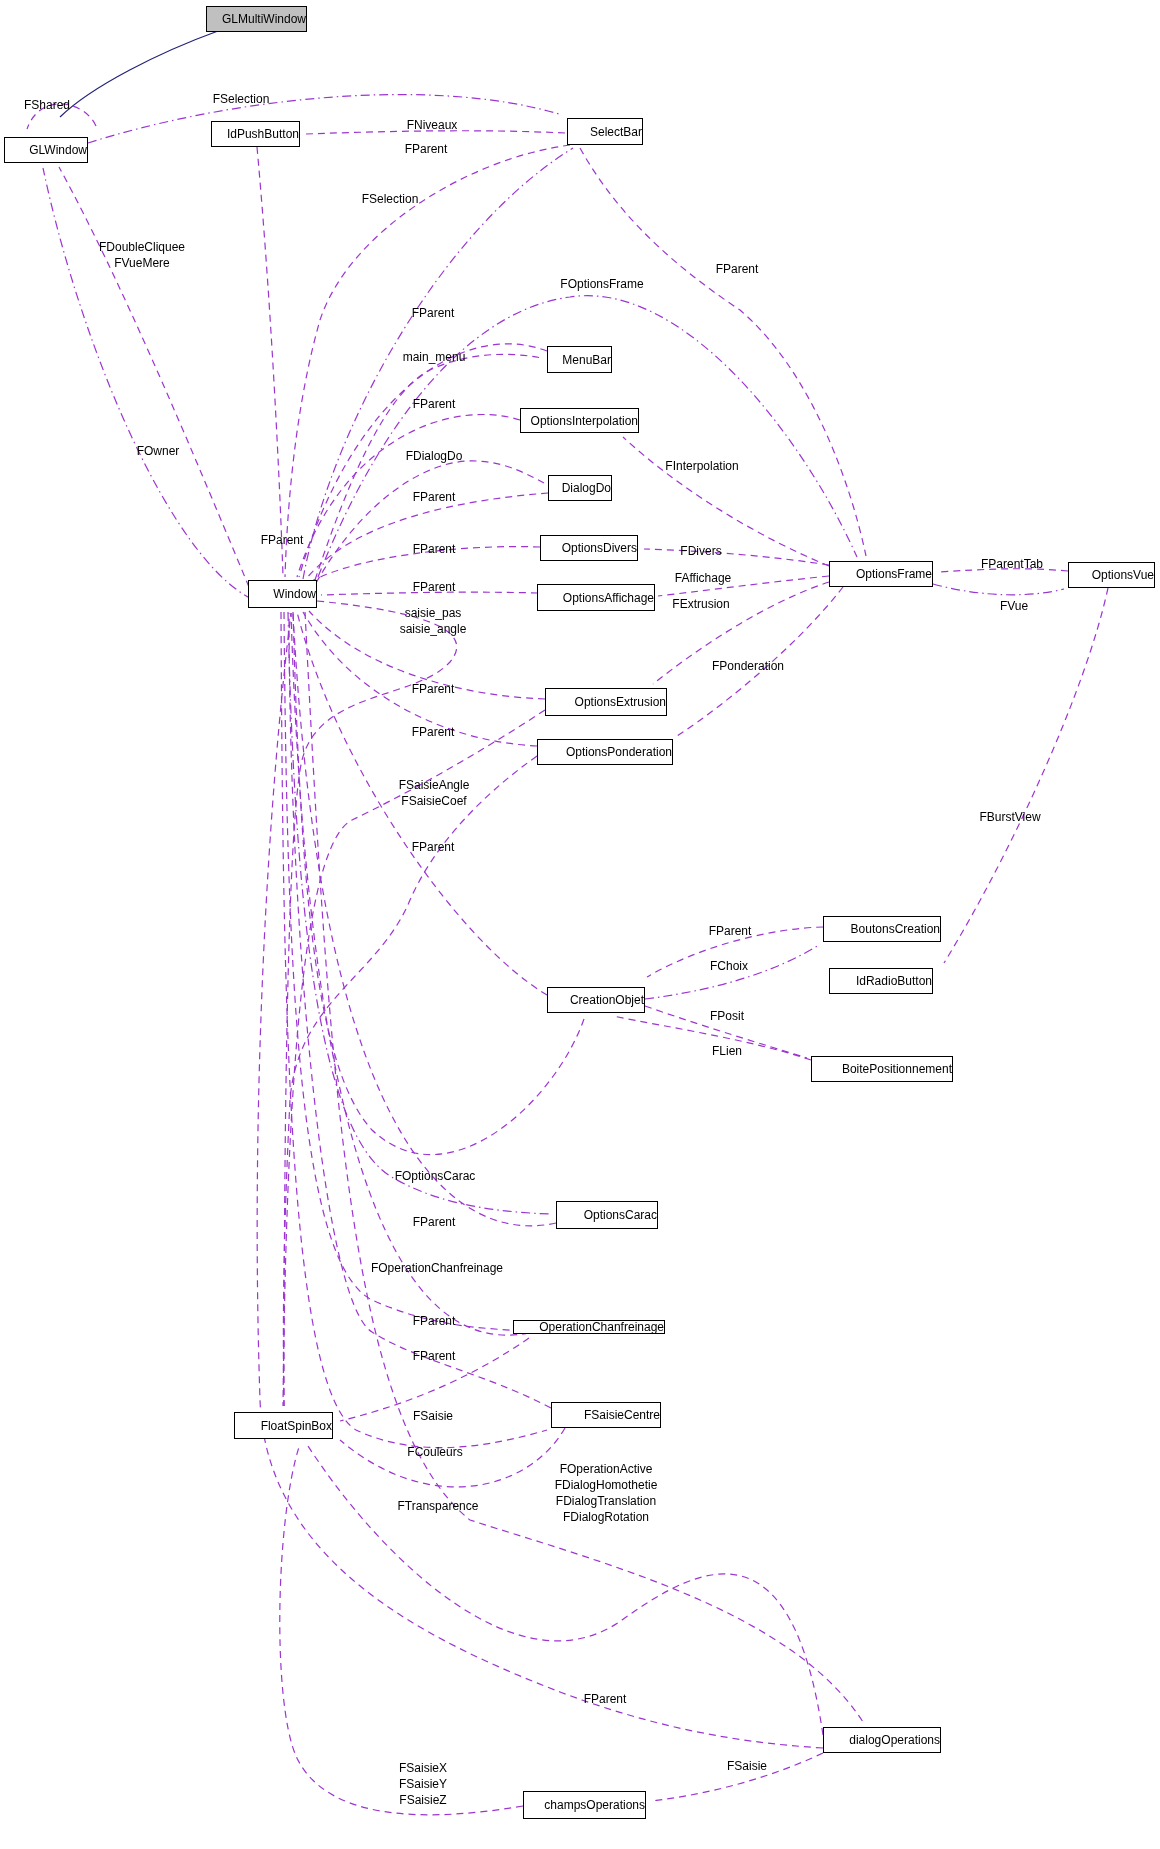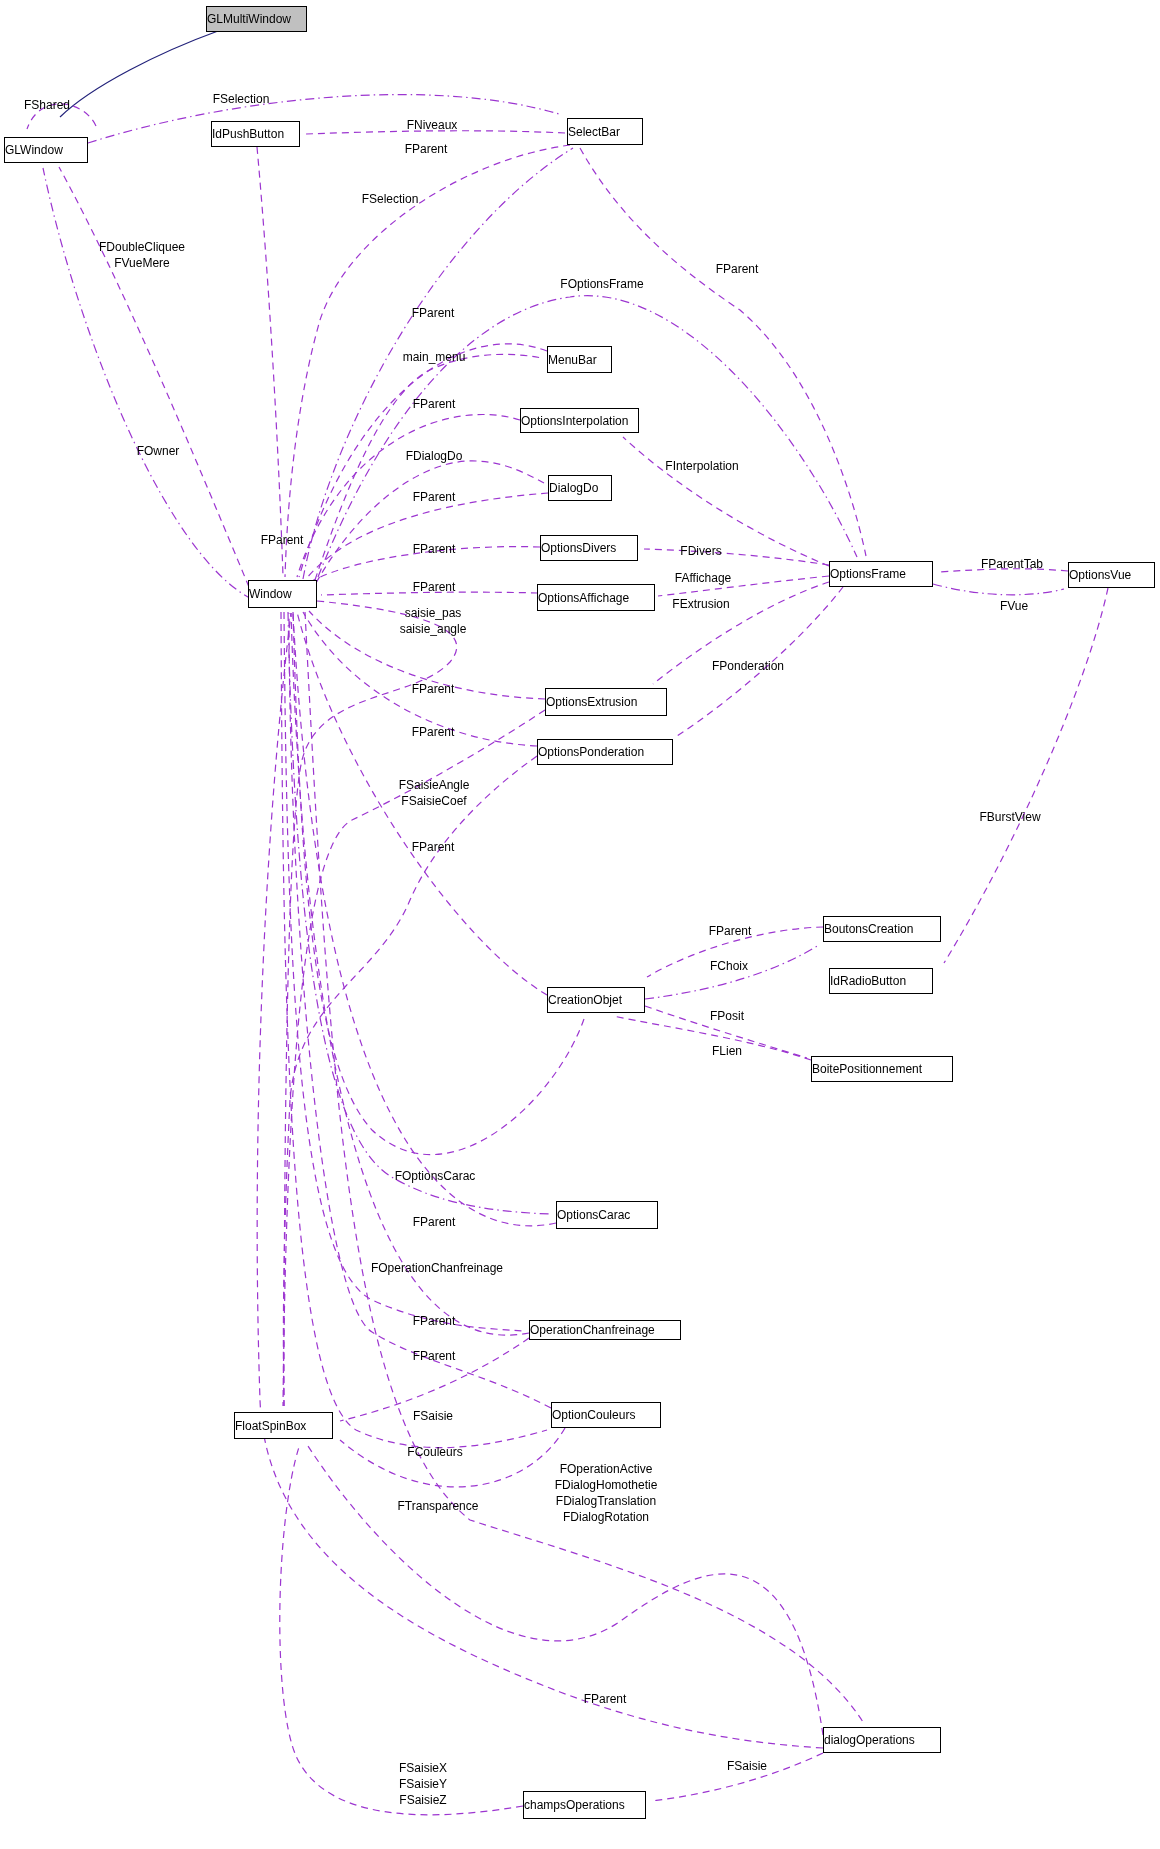--- a/index.html
+++ b/index.html
@@ -1,19 +1,19 @@
 <!DOCTYPE html>
 <html><head>
 <meta charset="utf-8">
 <style>
   html,body{margin:0;padding:0;background:#fff;}
   .stage{position:relative;width:1160px;height:1849px;background:#ffffff;
          font-family:"Liberation Sans","DejaVu Sans",sans-serif;overflow:hidden;}
   .node{position:absolute;box-sizing:border-box;border:1px solid #000;background:#fff;
-        display:flex;align-items:center;justify-content:flex-start;font-size:12px;color:#000;
+        display:flex;align-items:center;justify-content:flex-end;font-size:12px;color:#000;
         white-space:nowrap;cursor:pointer;}
   .node.main{background:#c0c0c0;}
   .elabel{position:absolute;transform:translate(-50%,-50%);font-size:12px;line-height:16px;
           color:#000;text-align:center;white-space:nowrap;}
   svg.edges{position:absolute;left:0;top:0;}
   svg.edges path{fill:none;stroke-width:1.2px;}
   path.pur{stroke:#9c35d0;stroke-dasharray:7,5;}
   path.purdd{stroke:#9c35d0;stroke-dasharray:9,4,1.5,4;}
   path.nav{stroke:#22227a;}
 </style>
@@ -130,25 +130,25 @@
     </div>
   <div class="node" style="left:829px;top:968px;width:104px;height:26px">
       <span>IdRadioButton</span>
     </div>
   <div class="node" style="left:811px;top:1056px;width:142px;height:26px">
       <span>BoitePositionnement</span>
     </div>
   <div class="node" style="left:556px;top:1201px;width:102px;height:28px">
       <span>OptionsCarac</span>
     </div>
-  <div class="node" style="left:529px;top:1320px;width:152px;height:20px">
+  <div class="node" style="left:513px;top:1320px;width:152px;height:14px">
       <span>OperationChanfreinage</span>
     </div>
   <div class="node" style="left:551px;top:1402px;width:110px;height:26px">
-      <span>OptionCouleurs</span>
+      <span>FSaisieCentre</span>
     </div>
   <div class="node" style="left:234px;top:1412px;width:99px;height:27px">
       <span>FloatSpinBox</span>
     </div>
   <div class="node" style="left:248px;top:580px;width:69px;height:28px">
       <span>Window</span>
     </div>
   <div class="node" style="left:823px;top:1727px;width:118px;height:26px">
       <span>dialogOperations</span>
     </div>

